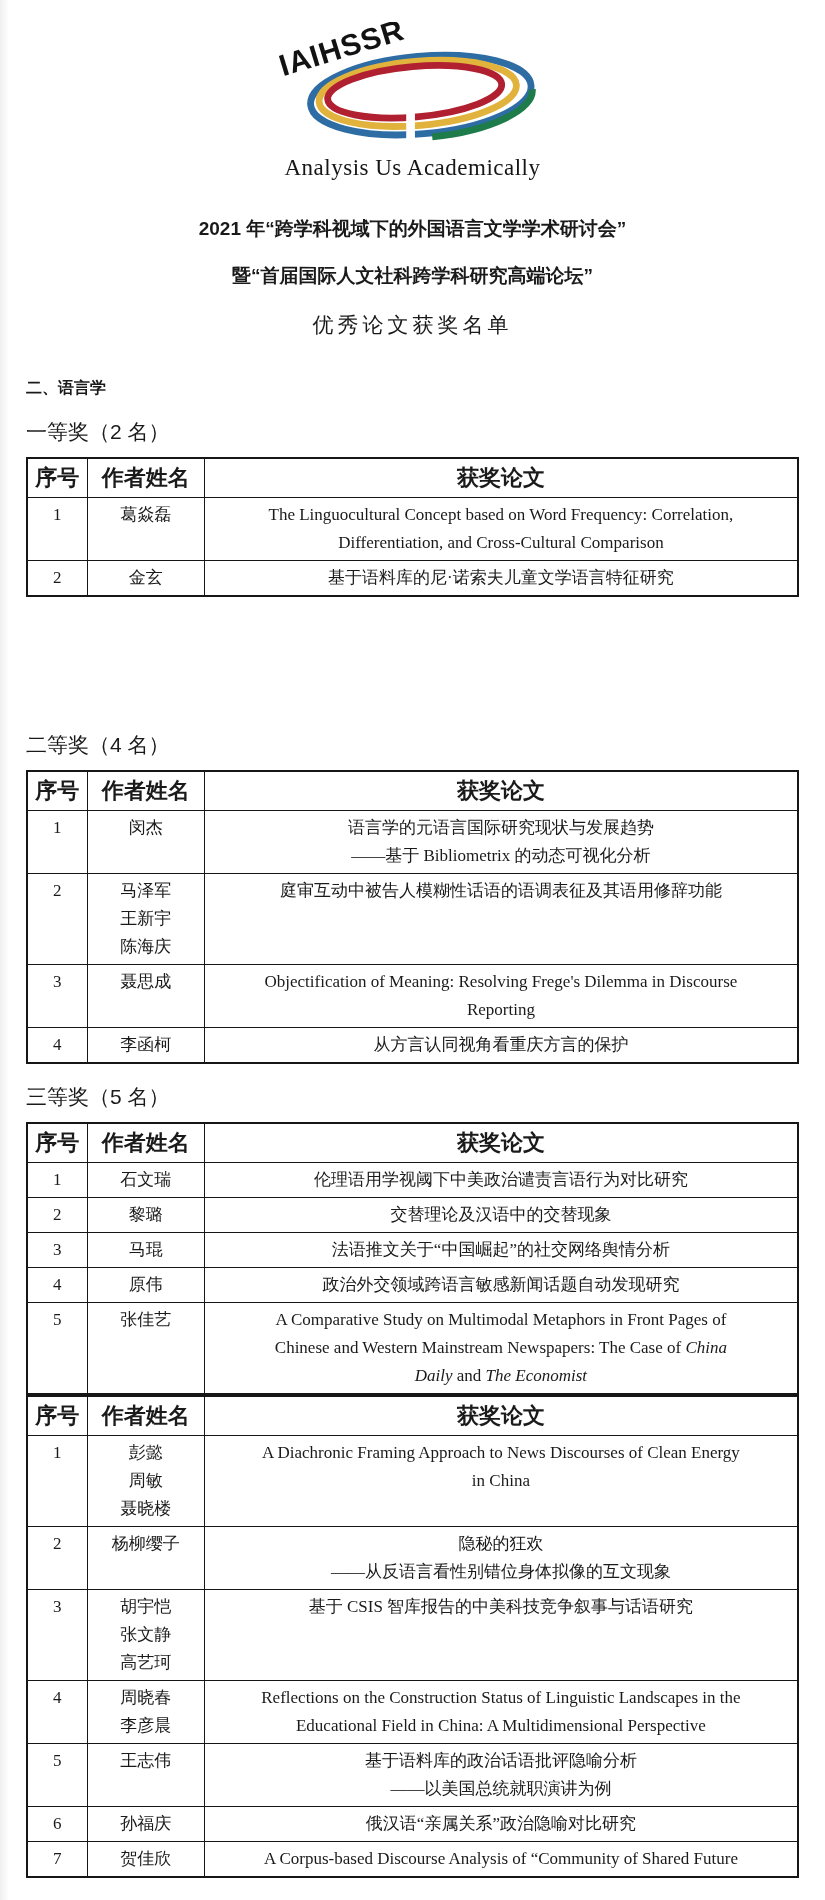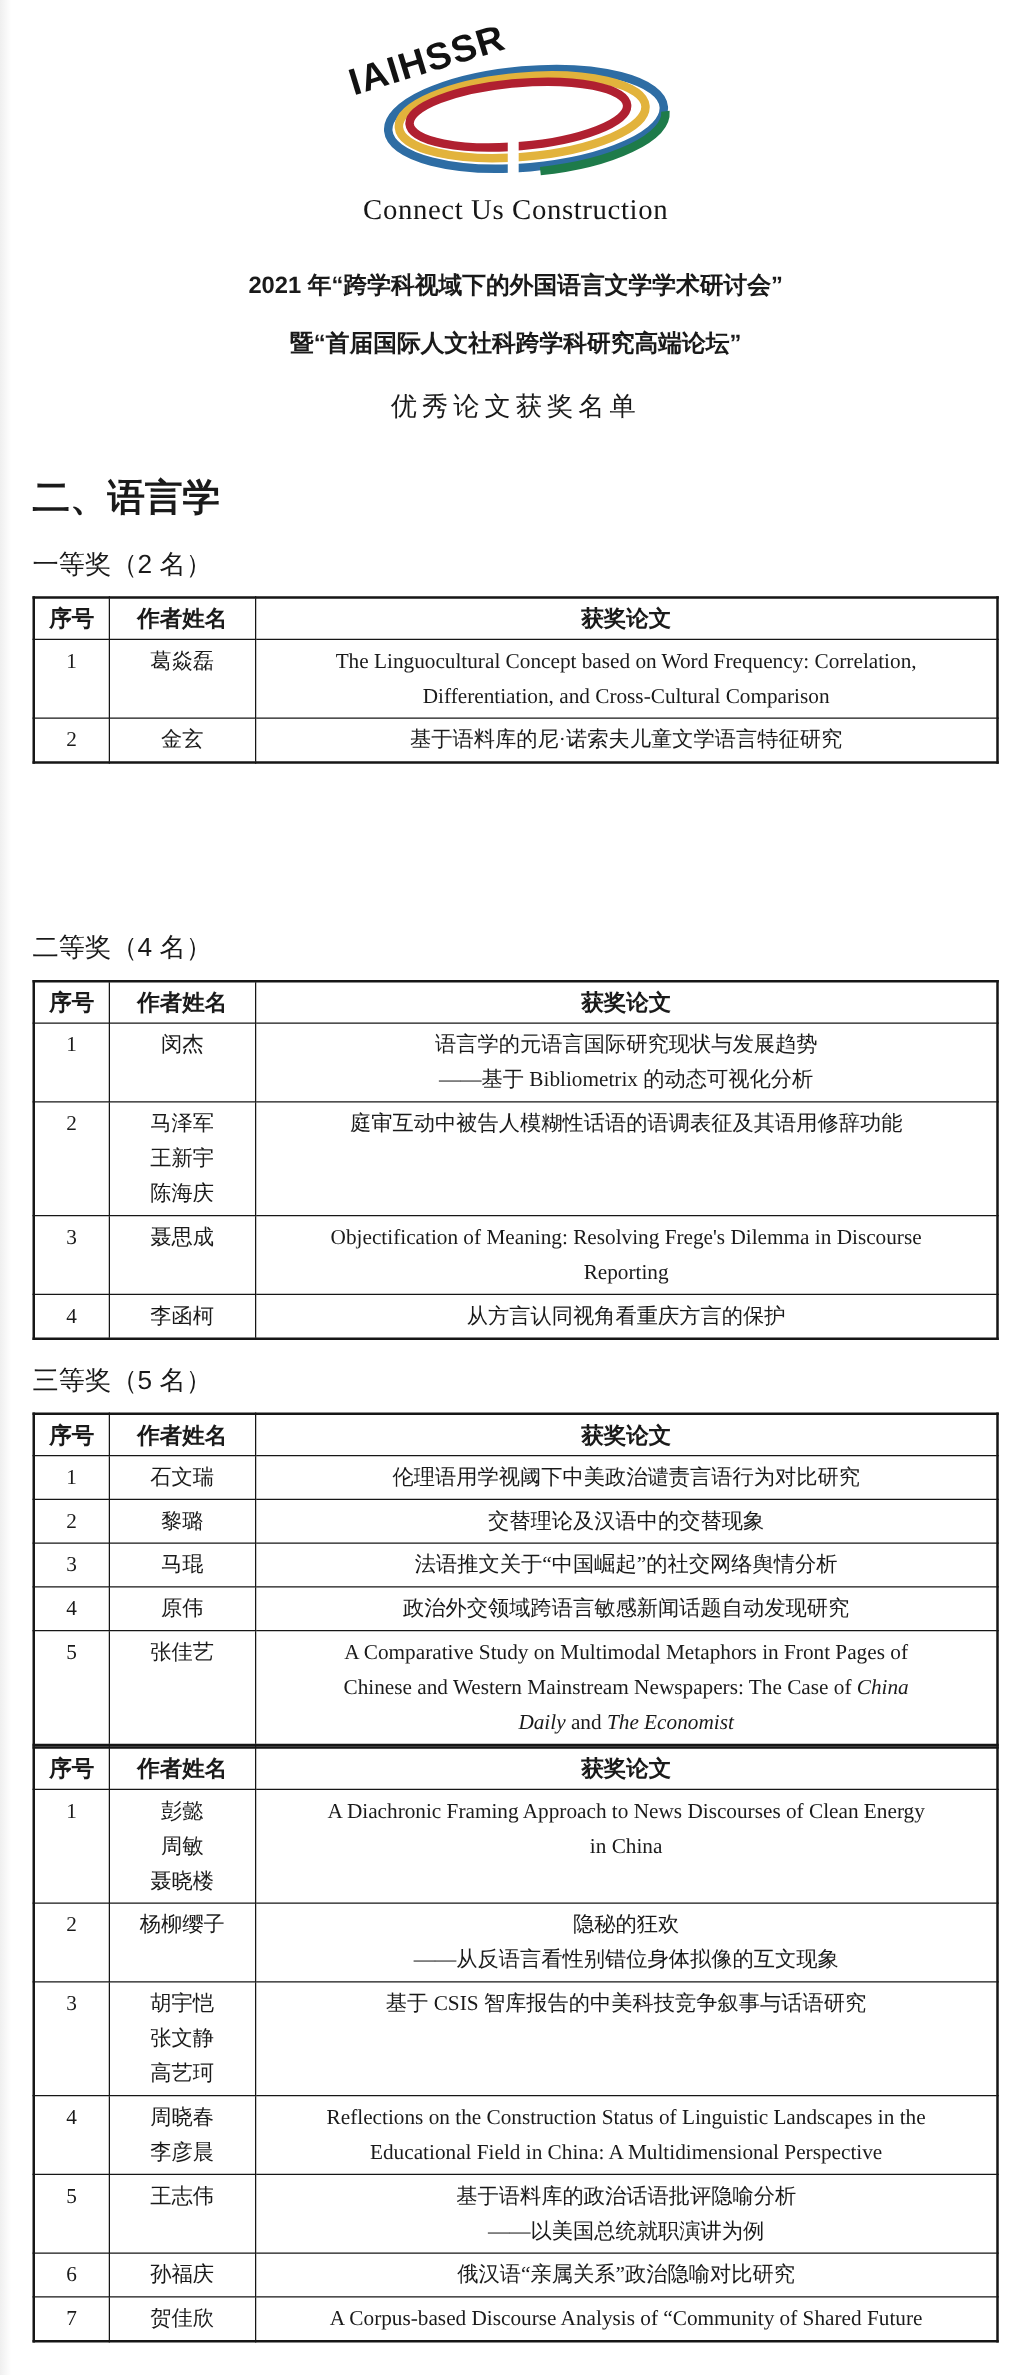--- a/index.html
+++ b/index.html
@@ -45,21 +45,21 @@
     font-size: 21px;
     font-weight: normal;
     line-height: 26px;
     margin: 22px 0 0 0;
     font-family: Liberation Serif, serif;
     letter-spacing: 4px;
   }
   .section-heading {
     font-family: Liberation Mono, monospace;
     font-weight: bold;
-    font-size: 30px;
+    font-size: 16px;
     margin: 40px 0 0 0;
     text-align: left;
   }
 
   
   .award-heading {
     text-align: left;
     font-family: "Liberation Sans", sans-serif;
     font-weight: normal;
     font-size: 21px;
@@ -75,21 +75,21 @@
     width: 100%;
     table-layout: fixed;
     border: 2px solid #161616;
   }
   .award-table th, .award-table td {
     border: 1.6px solid #161616;
   }
   .award-table th {
     font-family: "Liberation Sans", sans-serif;
     font-weight: bold;
-    font-size: 18px;
+    font-size: 22px;
     padding: 4px 2px;
     text-align: center;
   }
   .award-table td {
     font-size: 17px;
     line-height: 28px;
     padding: 3px 6px;
     vertical-align: top;
     text-align: center;
   }
@@ -110,21 +110,21 @@
     <svg class="logo-rings" viewBox="0 0 340 135" width="330" height="131" aria-hidden="true">
       <g fill="none" stroke-width="7" transform="rotate(-5 170 75)">
         <ellipse cx="178" cy="76" rx="114" ry="40" stroke="#2e6da4"></ellipse>
         <ellipse cx="175" cy="74" rx="102" ry="33" stroke="#e2b33c"></ellipse>
         <ellipse cx="172" cy="72" rx="90" ry="26" stroke="#b02030"></ellipse>
         <ellipse cx="181" cy="80" rx="112" ry="40" stroke="#1e7b4a" pathLength="100" stroke-dasharray="24 76"></ellipse>
       </g>
       <rect x="163" y="72" width="9" height="58" fill="#ffffff"></rect>
       <text x="36" y="56" transform="rotate(-17 36 56)" font-family="Liberation Sans, sans-serif" font-size="31" font-weight="bold" fill="#121212" letter-spacing="1">IAIHSSR</text>
     </svg>
-    <div class="logo-tagline">Connect Us Construction</div>
+    <div class="logo-tagline">Analysis Us Academically</div>
   </div>
 
   <h1 class="title-l1">2021 年“跨学科视域下的外国语言文学学术研讨会”</h1>
   <h1 class="title-l2">暨“首届国际人文社科跨学科研究高端论坛”</h1>
   <h2 class="title-l3">优秀论文获奖名单</h2>
 
   <h2 class="section-heading">二、语言学</h2>
 
   <div id="awards">
       <section class="award-section">

